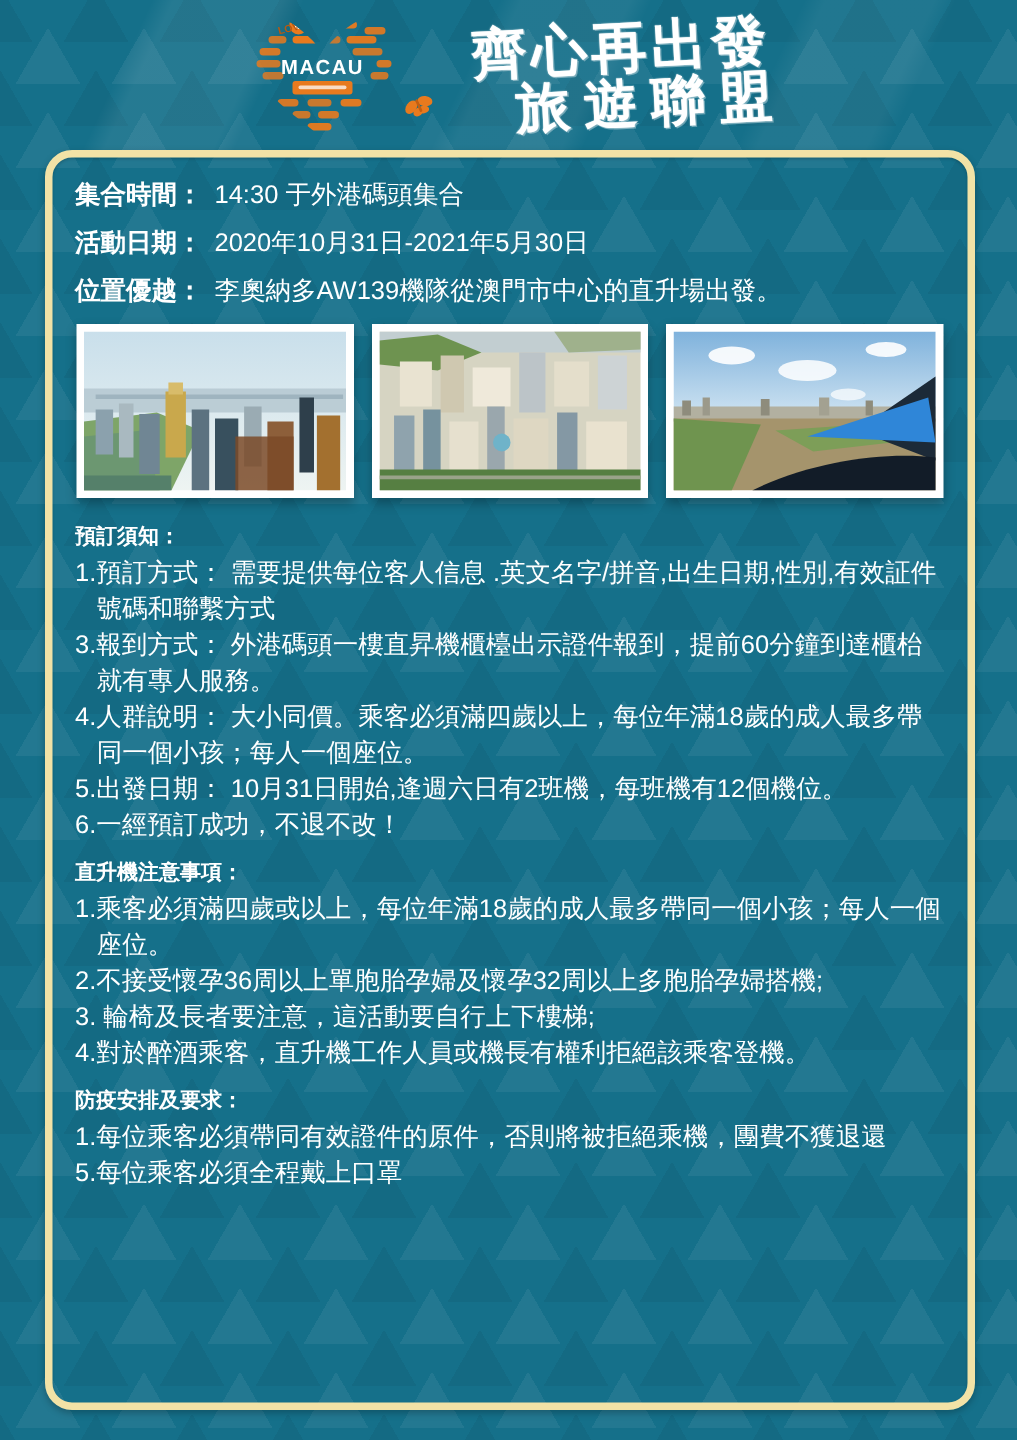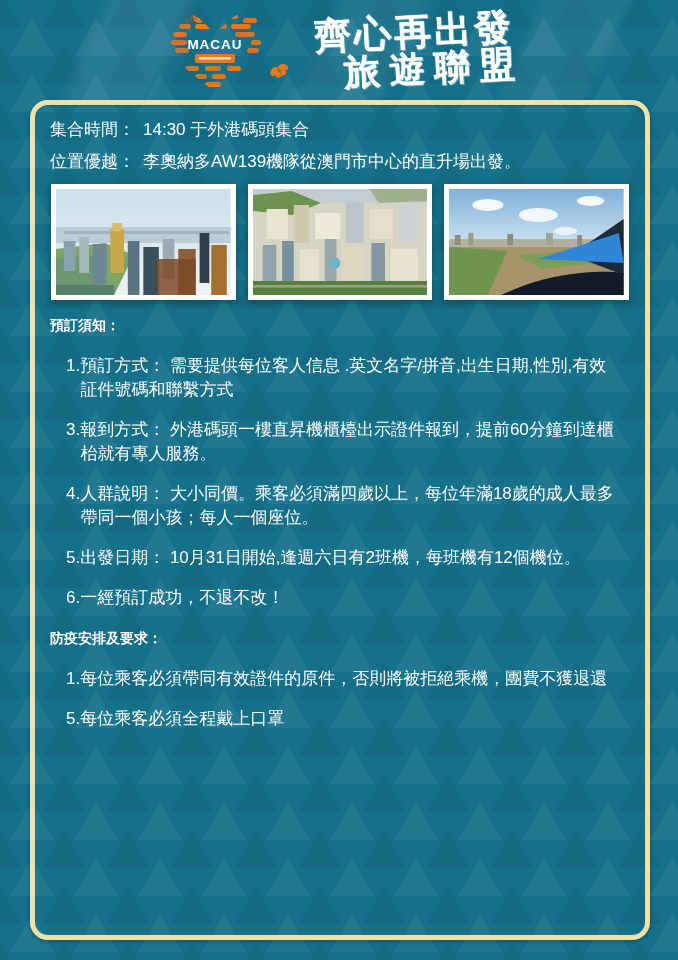--- a/index.html
+++ b/index.html
@@ -30,27 +30,27 @@
     box-sizing:border-box;
     margin:0 28px 0 30px;
     height:840px;
     border:5px solid #f2e2a6;
     border-radius:18px;
     box-shadow:0 2px 5px rgba(0,0,0,.25), inset 0 1px 2px rgba(0,0,0,.2);
     padding:11px 15px 10px 15px;
     overflow:hidden;
   }
   .info{margin:0 0 4px 0;font-size:17px;line-height:28px;}
-  .info b{font-weight:normal;margin-right:8px;}
+  .info b{font-weight:bold;margin-right:8px;}
   .photo-strip{display:flex;gap:12px;margin:8px 1px 13px 1px;}
   .photo-card{flex:1;background:#fff;padding:5px;box-shadow:0 3px 7px rgba(0,0,0,.3);}
   .photo-card svg{display:block;width:100%;height:106px;}
   .sec{margin-top:7px;}
   .sec-title{margin:0;font-size:14px;font-weight:bold;line-height:25px;}
-  .item{margin:16px;font-size:17px;line-height:24px;padding-left:0.85em;text-indent:-0.85em;}
+  .item{margin:0;font-size:17px;line-height:24px;padding-left:0.85em;text-indent:-0.85em;}
   .heart-svg{display:block;}
 </style>
 </head>
 <body>
 
 <div>
 
   <div class="header">
     <svg class="heart-svg" width="150" height="96" viewBox="0 0 150 96">
       <defs>
@@ -105,20 +105,21 @@
 
     <div class="title-block">
       <div class="t1">齊心再出發</div>
       <div class="t2">旅遊聯盟</div>
     </div>
   </div>
 
   <div class="frame">
 
     <p class="info"><b>集合時間：</b><span>14:30 于外港碼頭集合</span></p>
+    <p class="info"><b>活動日期：</b><span>2020年10月31日-2021年5月30日</span></p>
     <p class="info"><b>位置優越：</b><span>李奧納多AW139機隊從澳門市中心的直升場出發。</span></p>
 
     <div class="photo-strip">
 
       <div class="photo-card">
         <svg viewBox="0 0 180 106" preserveAspectRatio="none">
           <defs>
             <linearGradient id="sky1" x1="0" y1="0" x2="0" y2="1">
               <stop offset="0" stop-color="#c9dfeb"></stop>
                 <stop offset="1" stop-color="#eef4f2"></stop>
@@ -201,20 +202,27 @@
 
     <div class="sec">
       <h3 class="sec-title">預訂須知：</h3>
       <p class="item">1.預訂方式： 需要提供每位客人信息 .英文名字/拼音,出生日期,性別,有效証件號碼和聯繫方式</p>
       <p class="item">3.報到方式： 外港碼頭一樓直昇機櫃檯出示證件報到，提前60分鐘到達櫃枱就有專人服務。</p>
       <p class="item">4.人群說明： 大小同價。乘客必須滿四歲以上，每位年滿18歲的成人最多帶同一個小孩；每人一個座位。</p>
       <p class="item">5.出發日期： 10月31日開始,逢週六日有2班機，每班機有12個機位。</p>
       <p class="item">6.一經預訂成功，不退不改！</p>
     </div>
 
+    <div class="sec">
+      <h3 class="sec-title">直升機注意事項：</h3>
+      <p class="item">1.乘客必須滿四歲或以上，每位年滿18歲的成人最多帶同一個小孩；每人一個座位。</p>
+      <p class="item">2.不接受懷孕36周以上單胞胎孕婦及懷孕32周以上多胞胎孕婦搭機;</p>
+      <p class="item">3. 輪椅及長者要注意，這活動要自行上下樓梯;</p>
+      <p class="item">4.對於醉酒乘客，直升機工作人員或機長有權利拒絕該乘客登機。</p>
+    </div>
 
     <div class="sec">
       <h3 class="sec-title">防疫安排及要求：</h3>
       <p class="item">1.每位乘客必須帶同有效證件的原件，否則將被拒絕乘機，團費不獲退還</p>
       <p class="item">5.每位乘客必須全程戴上口罩</p>
     </div>
 
   </div>
 </div>
 

